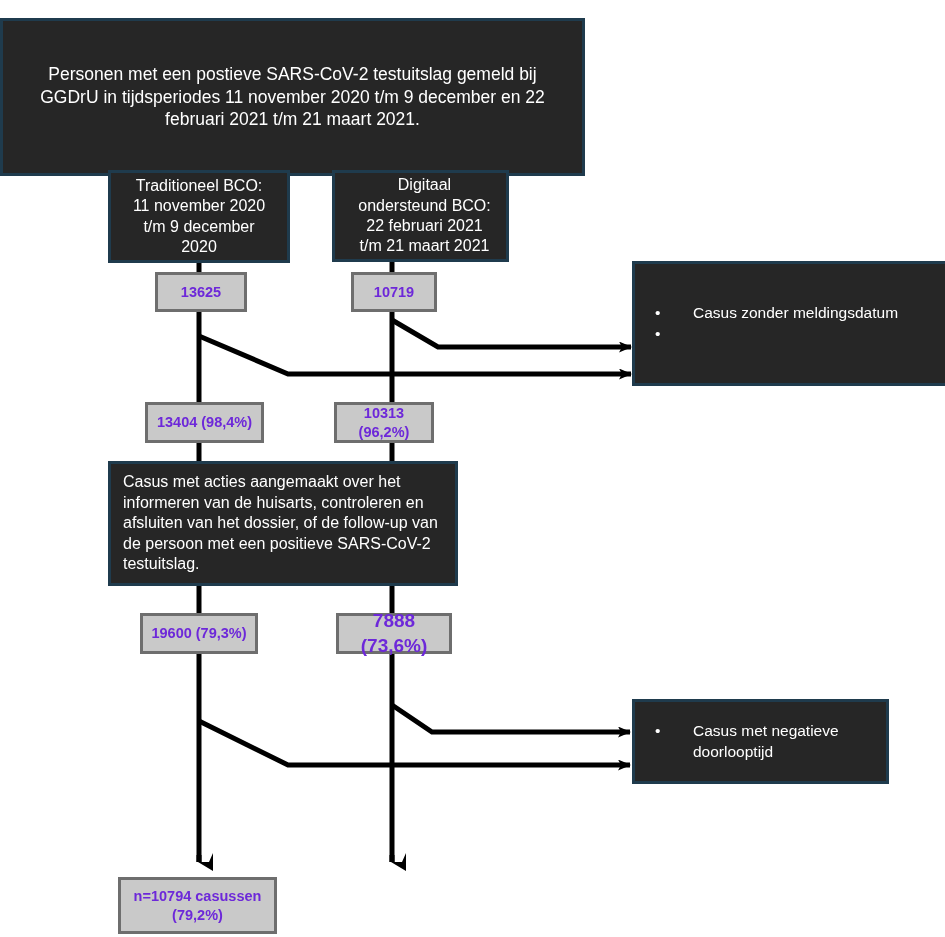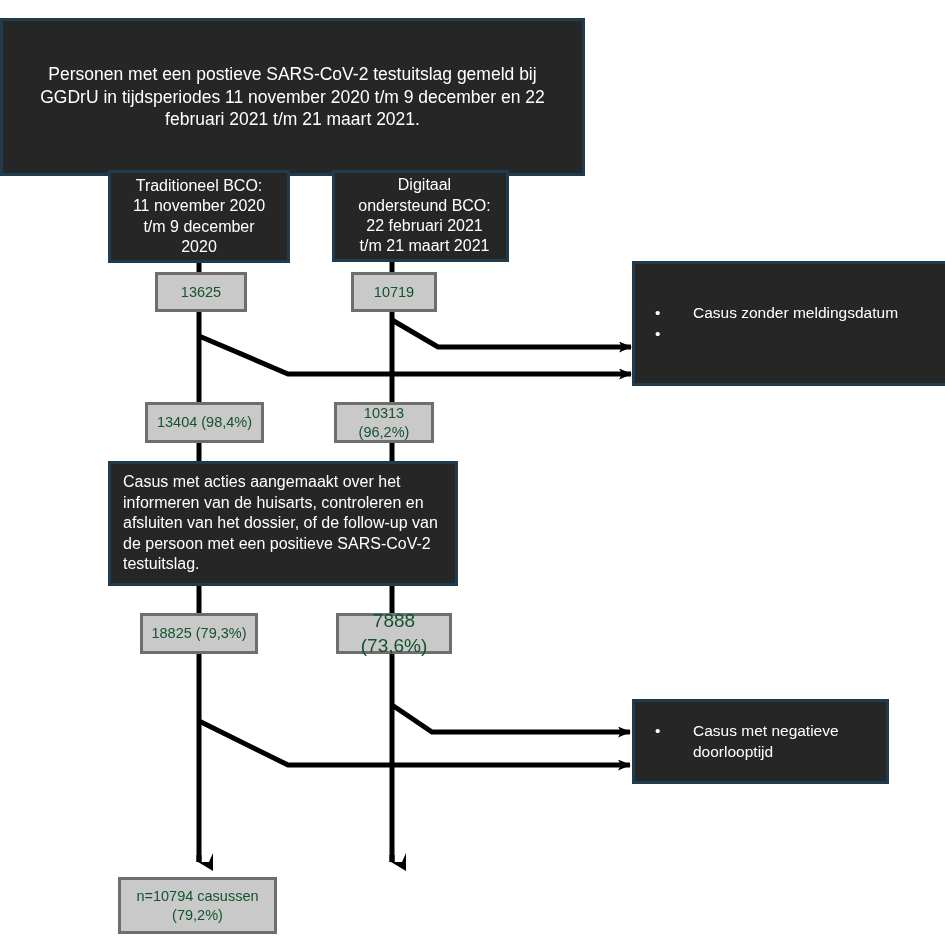--- a/index.html
+++ b/index.html
@@ -34,21 +34,22 @@
     text-align: center;
   }
   .dark {
     background: #262626;
     border: 3px solid #1f3b4d;
     color: #ffffff;
   }
   .gray {
     background: #c9c9c9;
     border: 3px solid #6e6e6e;
-    color: #14532d;
+    color: #6d28d9;
+    font-weight: bold;
   }
   .node-text {
     display: block;
     width: 100%;
     white-space: pre-line;
     line-height: 1.28;
   }
   
   #node-title        { left: 0px;   top: 2px;   width: 585px; height: 158px; font-size: 17.5px; margin-top: 16px; }
   #node-title .node-text { padding: 0 22px; }
@@ -191,21 +192,21 @@
 
   <div class="node gray" id="node-digi-n2">
     <span class="node-text">10313 (96,2%)</span>
   </div>
 
   <div class="node dark" id="node-actions">
     <span class="node-text">Casus met acties aangemaakt over het informeren van de huisarts, controleren en afsluiten van het dossier, of de follow-up van de persoon met een positieve SARS-CoV-2 testuitslag.</span>
   </div>
 
   <div class="node gray" id="node-trad-n3">
-    <span class="node-text">18825 (79,3%)</span>
+    <span class="node-text">19600 (79,3%)</span>
   </div>
 
   <div class="node gray" id="node-digi-n3">
     <span class="node-text">7888 (73,6%)</span>
   </div>
 
   <div class="node dark" id="node-excl-2">
     <span class="bullets">
       <span class="bullet-row">
         <span class="bullet-dot">•</span>

